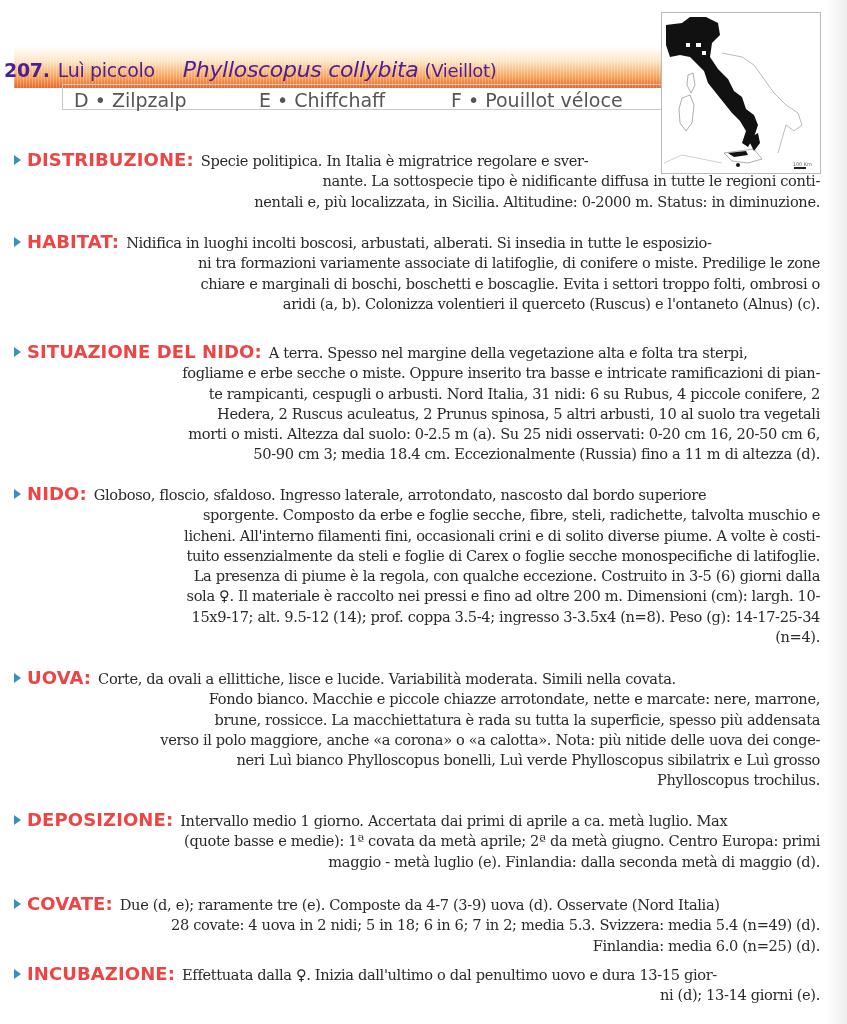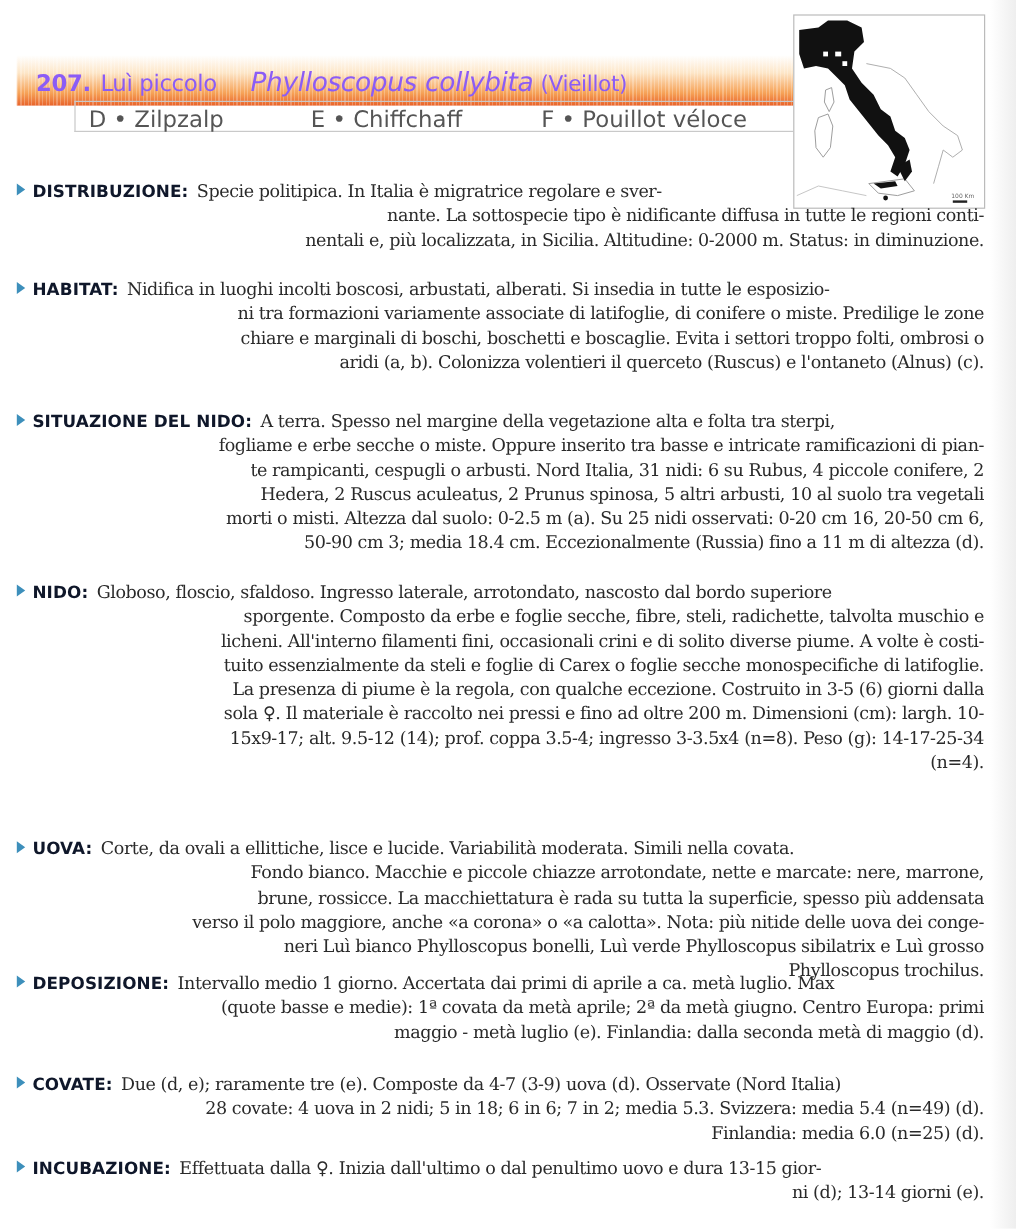--- a/index.html
+++ b/index.html
@@ -13,24 +13,24 @@
     position: absolute; top: 0; right: 0; width: 22px; height: 1024px;
     background: linear-gradient(to right, #ffffff, #eeeeee);
   }
   .header-bar {
     position: absolute; left: 14px; top: 46px; width: 650px; height: 42px;
     background:
       repeating-linear-gradient(to right, rgba(255,255,255,0.25) 0 1px, rgba(255,255,255,0) 1px 3px),
       linear-gradient(to bottom, #ffffff 0%, #fde6c8 35%, #f6a257 75%, #e8632a 100%);
   }
   .title-row {
-    position: absolute; left: 30px; top: 57px; height: 30px;
+    position: absolute; left: 4px; top: 57px; height: 30px;
     display: flex; align-items: baseline; white-space: nowrap;
     font-family: "DejaVu Sans", "Liberation Sans", sans-serif;
-    color: #8b5cf6;
+    color: #4c1d95;
   }
   .species-number { font-size: 19px; font-weight: bold; margin-right: 8px; letter-spacing: -0.3px; }
   .common-name { font-size: 19px; font-weight: normal; margin-right: 28px; letter-spacing: -0.3px; }
   .scientific-name { font-size: 22px; font-style: italic; margin-right: 6px; letter-spacing: -0.3px; }
   .author { font-size: 18px; letter-spacing: -0.3px; }
 
   .names-row {
     position: absolute; left: 62px; top: 84px; width: 600px; height: 24px;
     border-top: 1px solid #c9c9c9; border-bottom: 1px solid #c9c9c9; border-left: 1px solid #c9c9c9;
     font-family: "DejaVu Sans", "Liberation Sans", sans-serif;
@@ -51,21 +51,21 @@
   .sections { position: absolute; left: 14px; top: 150px; width: 806px; }
   .section { position: absolute; left: 0; width: 806px; font-size: 14.6px; line-height: 20.3px; }
   .section .first-line { display: flex; align-items: baseline; white-space: nowrap; }
   .bullet {
     display: inline-block; width: 0; height: 0;
     border-top: 5px solid transparent; border-bottom: 5px solid transparent;
     border-left: 7px solid #3d8fbb; margin-right: 6px; position: relative; top: -1px;
   }
   .label {
     font-family: "DejaVu Sans", "Liberation Sans", sans-serif;
-    font-weight: bold; font-size: 14px; color: #0f172a; margin-right: 7px; letter-spacing: 0.1px;
+    font-weight: bold; font-size: 18px; color: #ef4444; margin-right: 7px; letter-spacing: 0.1px;
   }
   .line { white-space: nowrap; letter-spacing: -0.35px; text-align: right; }
   .cont { padding-left: 47px; }
   .cont .line { display: block; }
 </style>
 </head>
 <body>
 
 <div class="page-edge"></div>
 
@@ -159,21 +159,21 @@
       <span class="line">sporgente. Composto da erbe e foglie secche, fibre, steli, radichette, talvolta muschio e</span>
       <span class="line">licheni. All'interno filamenti fini, occasionali crini e di solito diverse piume. A volte è costi-</span>
       <span class="line">tuito essenzialmente da steli e foglie di Carex o foglie secche monospecifiche di latifoglie.</span>
       <span class="line">La presenza di piume è la regola, con qualche eccezione. Costruito in 3-5 (6) giorni dalla</span>
       <span class="line">sola ♀. Il materiale è raccolto nei pressi e fino ad oltre 200 m. Dimensioni (cm): largh. 10-</span>
       <span class="line">15x9-17; alt. 9.5-12 (14); prof. coppa 3.5-4; ingresso 3-3.5x4 (n=8). Peso (g): 14-17-25-34</span>
       <span class="line">(n=4).</span>
     </div>
   </div>
 
-  <div class="section" style="top:518px;margin-top:30px;">
+  <div class="section" style="top:518px;">
     <div class="first-line">
       <span class="bullet"></span>
       <span class="label">UOVA:</span>
       <span class="line">Corte, da ovali a ellittiche, lisce e lucide. Variabilità moderata. Simili nella covata.</span>
     </div>
     <div class="cont">
       <span class="line">Fondo bianco. Macchie e piccole chiazze arrotondate, nette e marcate: nere, marrone,</span>
       <span class="line">brune, rossicce. La macchiettatura è rada su tutta la superficie, spesso più addensata</span>
       <span class="line">verso il polo maggiore, anche «a corona» o «a calotta». Nota: più nitide delle uova dei conge-</span>
       <span class="line">neri Luì bianco Phylloscopus bonelli, Luì verde Phylloscopus sibilatrix e Luì grosso</span>

